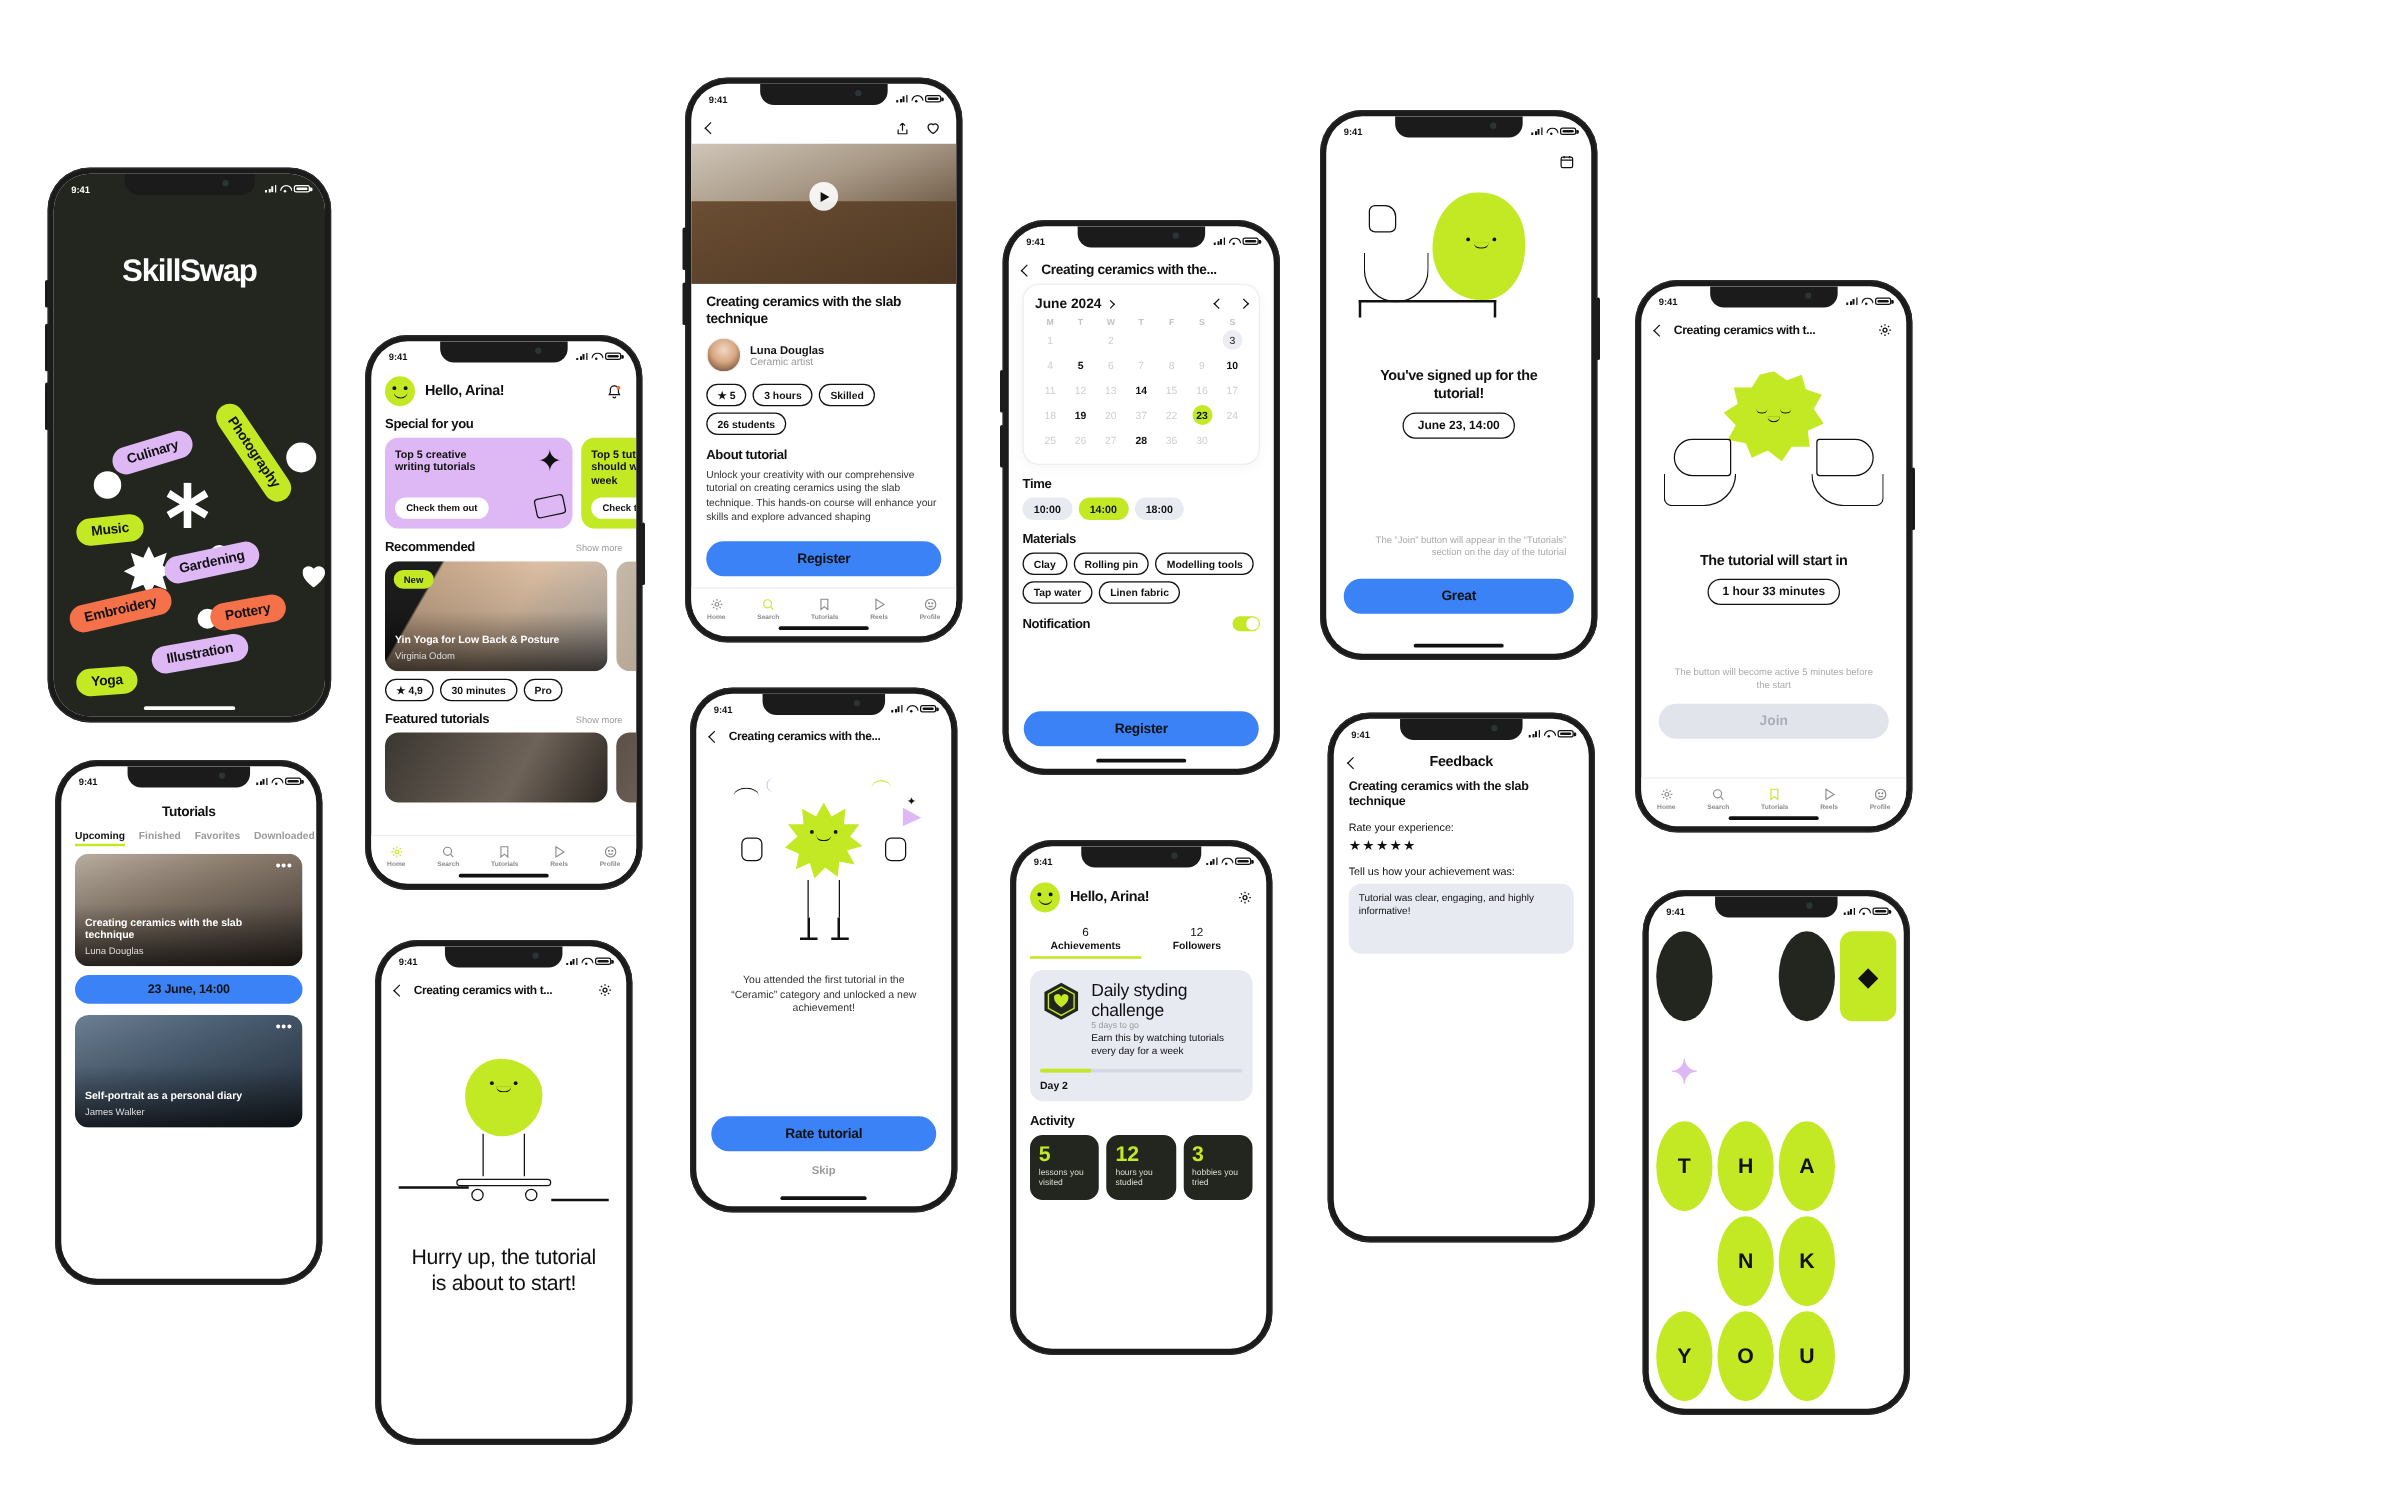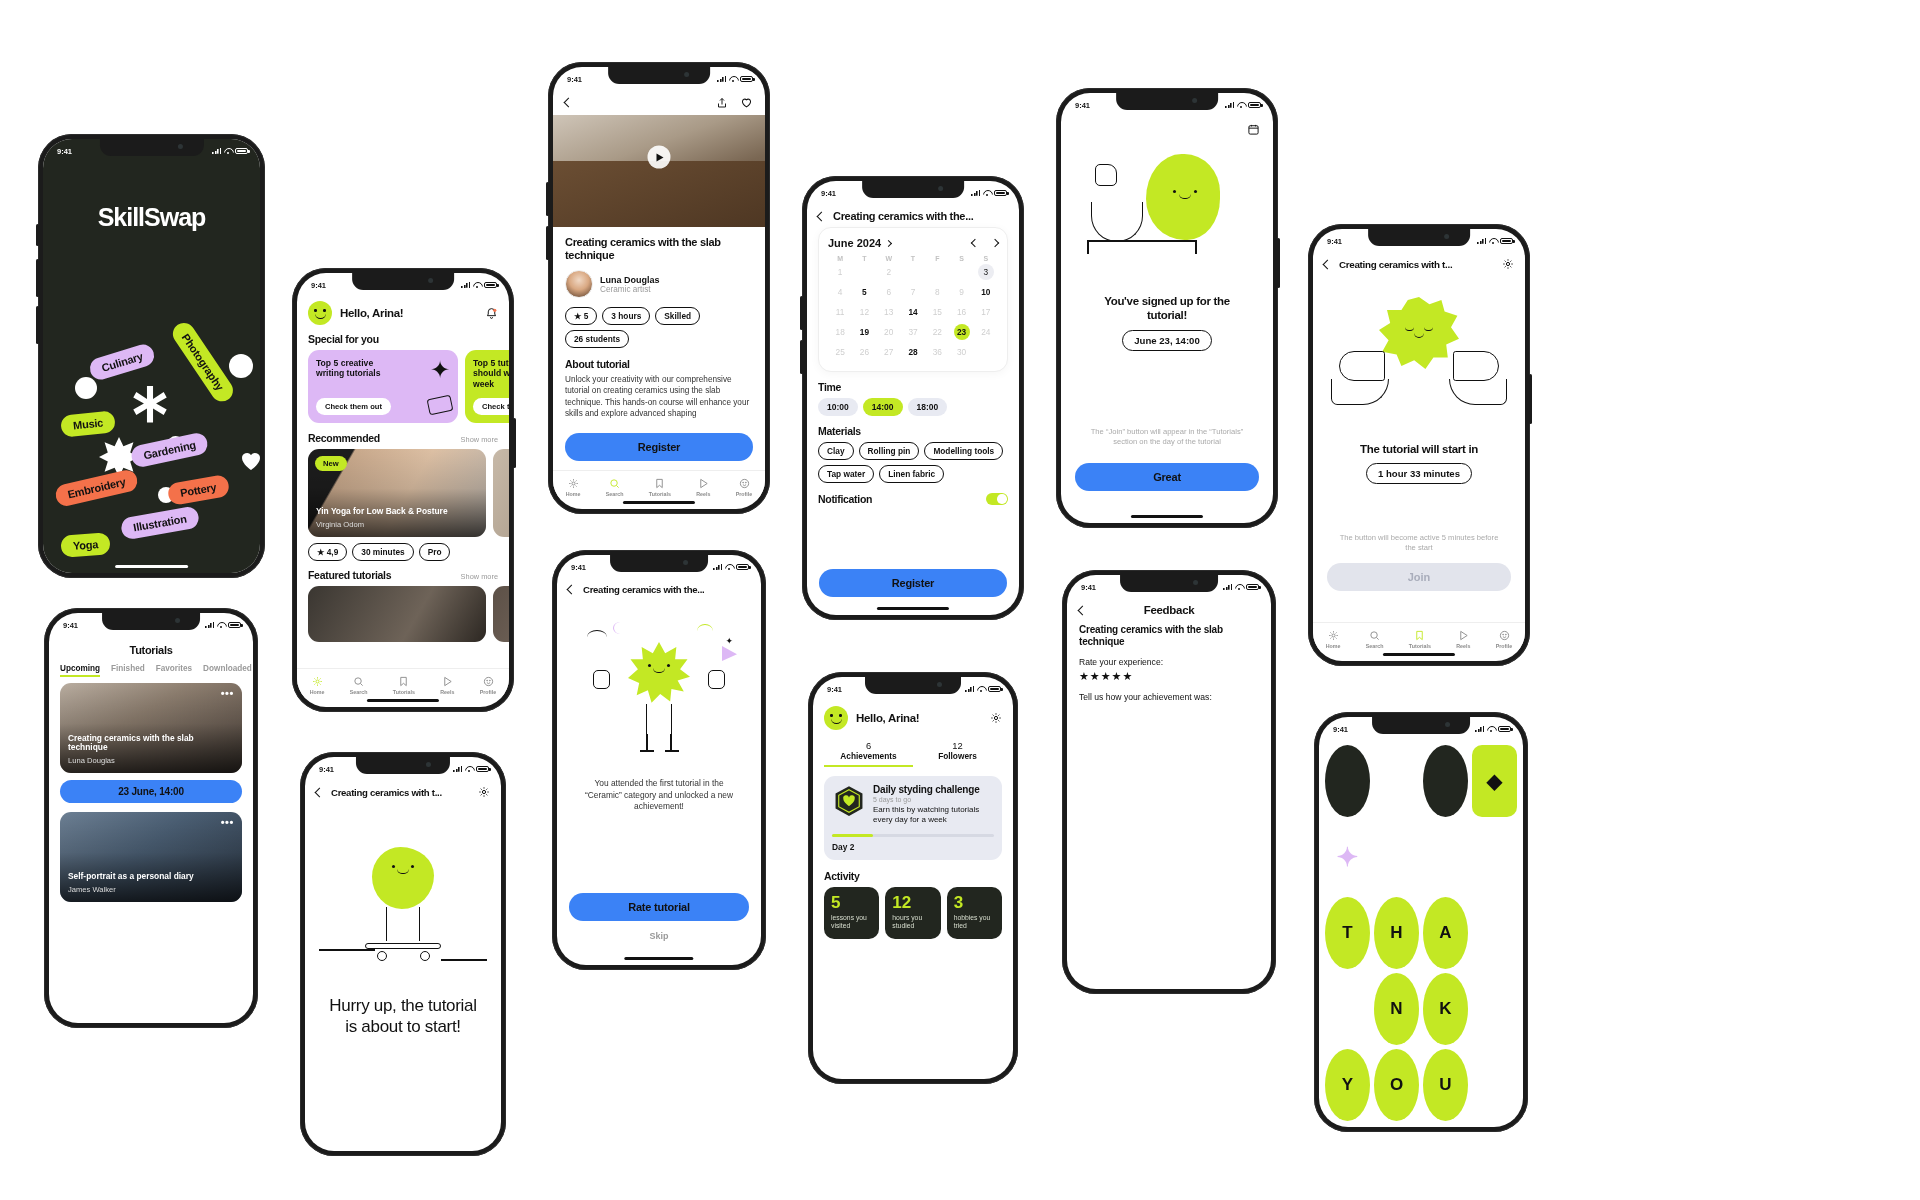--- a/index.html
+++ b/index.html
@@ -714,21 +714,21 @@
         </div>
 
         <div style="margin:9px 11px 0;background:#e8eaf2;border-radius:11px;padding:8px;">
           <div style="display:flex;gap:7px;">
             <svg viewBox="0 0 48 48" width="34" height="34" style="flex:0 0 auto;">
               <polygon points="24,3 43,13.5 43,34.5 24,45 5,34.5 5,13.5" fill="#22261f"></polygon>
               <polygon points="24,8 38.5,16 38.5,32 24,40 9.5,32 9.5,16" fill="none" stroke="#c3e824" stroke-width="1.6"></polygon>
               <path d="M24 31s-8-5-8-10a4 4 0 0 1 8-2 4 4 0 0 1 8 2c0 5-8 10-8 10z" fill="#c3e824"></path>
             </svg>
             <div style="flex:1;">
-              <div style="font-size:10px;font-weight:700;color:#111;letter-spacing:-.2px;">Daily styding challenge</div>
+              <div style="font-size:14px;font-weight:400;color:#111;letter-spacing:-.2px;">Daily styding challenge</div>
               <div style="font-size:7px;color:#9a9a9a;margin-top:1px;">5 days to go</div>
               <div style="font-size:8px;color:#111;line-height:1.3;margin-top:2px;">Earn this by watching tutorials every day for a week</div>
             </div>
           </div>
           <div class="progline" style="margin-top:8px;">
               <i></i>
             </div>
           <div style="font-size:8.4px;font-weight:800;color:#111;margin-top:5px;">Day 2</div>
         </div>
 
@@ -783,21 +783,21 @@
           <div style="position:absolute;left:26px;top:92px;width:110px;height:1.8px;background:#111;"></div>
           <div style="position:absolute;left:26px;top:92px;width:1.8px;height:14px;background:#111;"></div>
           <div style="position:absolute;left:134px;top:92px;width:1.8px;height:14px;background:#111;"></div>
         </div>
 
         <div style="padding:8px 26px 0;text-align:center;font-size:11.5px;font-weight:800;color:#111;line-height:1.22;letter-spacing:-.3px;">You've signed up for the tutorial!</div>
         <div style="display:flex;justify-content:center;margin-top:8px;">
           <span class="pill" style="font-size:9.6px;padding:4px 11px;">June 23, 14:00</span>
         </div>
 
-        <div style="position:absolute;left:20px;right:20px;bottom:76px;text-align:center;font-size:7.6px;color:#aaa;line-height:1.35;">The “Join” button will appear in the “Tutorials” section on the day of the tutorial</div>
+        <div style="position:absolute;left:20px;right:20px;bottom:76px;text-align:right;font-size:7.6px;color:#aaa;line-height:1.35;">The “Join” button will appear in the “Tutorials” section on the day of the tutorial</div>
         <div class="btn-green" style="position:absolute;left:14px;right:14px;bottom:32px;">Great</div>
       </div>
       <div class="homebar"></div>
     </div>
   </div>
 
   <div class="phone" style="left:1062px;top:570px;width:214px;height:424px;">
     <div class="screen">
       <div class="notch"></div>
       <div class="statusbar">
@@ -814,20 +814,21 @@
           <span class="navtitle" style="flex:1;text-align:center;margin-left:-7px;font-size:11.5px;">Feedback</span>
         </div>
 
         <div style="padding:0 12px;">
           <div style="font-size:10px;font-weight:800;color:#111;line-height:1.2;letter-spacing:-.2px;">Creating ceramics with the slab technique</div>
 
           <div style="font-size:8.6px;color:#111;margin-top:9px;">Rate your experience:</div>
           <div class="star" style="margin-top:3px;">★★★★★</div>
 
           <div style="font-size:8.6px;color:#111;margin-top:9px;">Tell us how your achievement was:</div>
+          <div class="textarea" style="margin-top:5px;height:56px;">Tutorial was clear, engaging, and highly informative!</div>
         </div>
       </div>
     </div>
   </div>
 
   <div class="phone" style="left:1308px;top:224px;width:222px;height:442px;">
     <div class="side-btn" style="right:-2px;top:150px;width:3px;height:50px;"></div>
     <div class="screen">
       <div class="notch"></div>
       <div class="statusbar">

